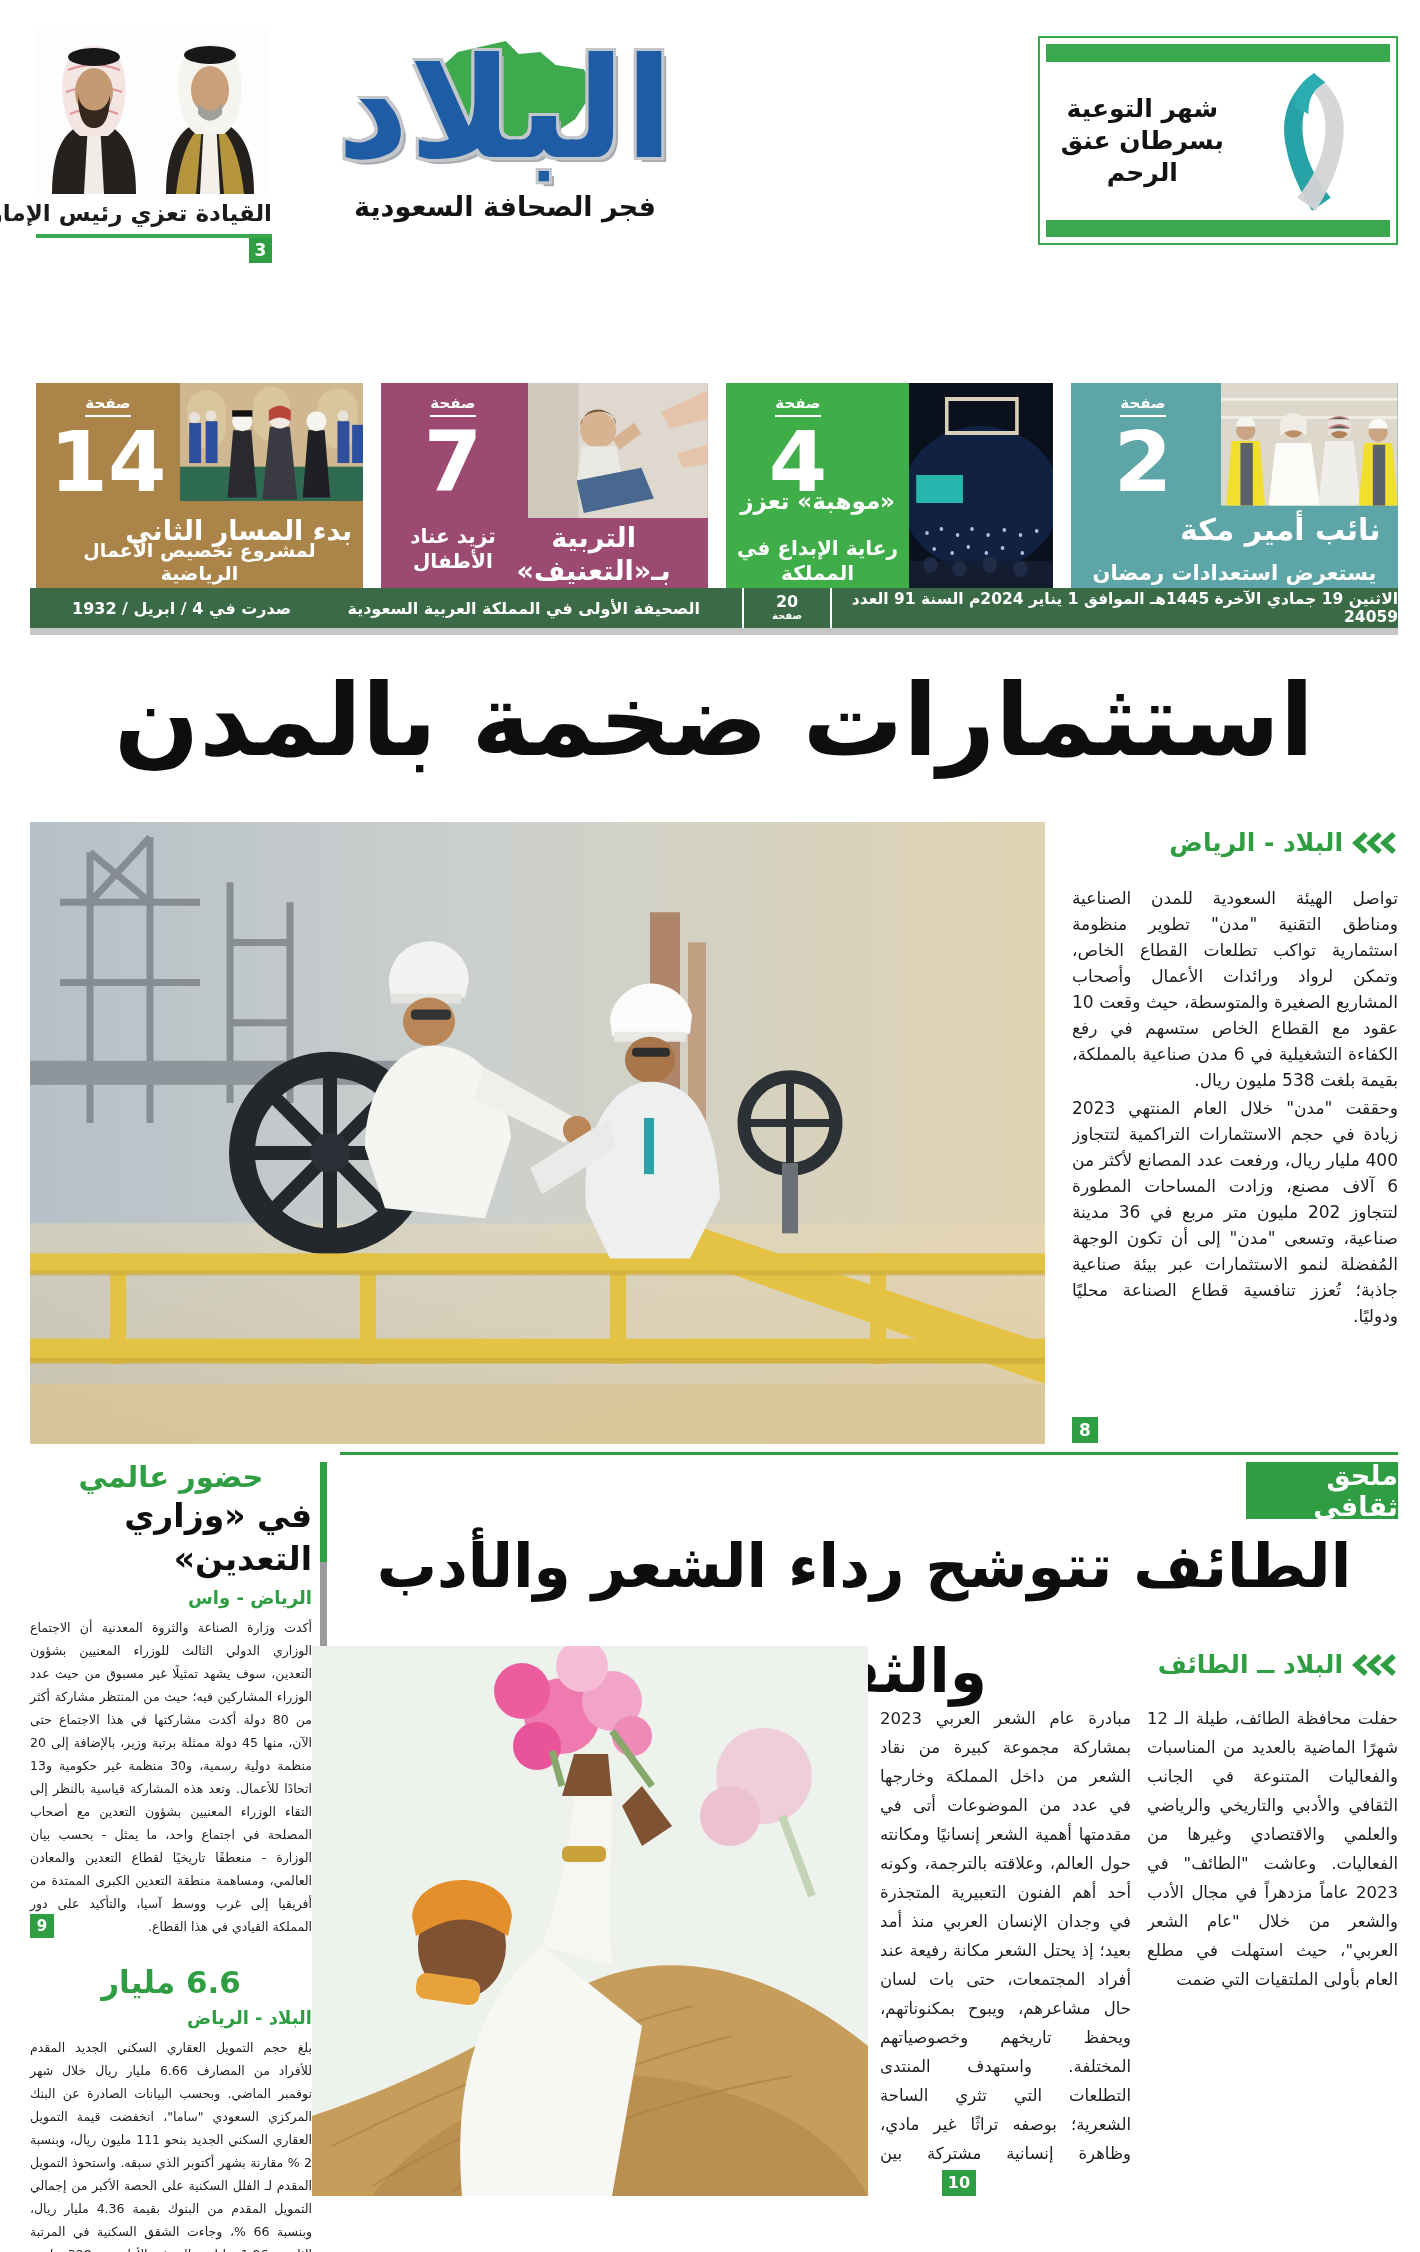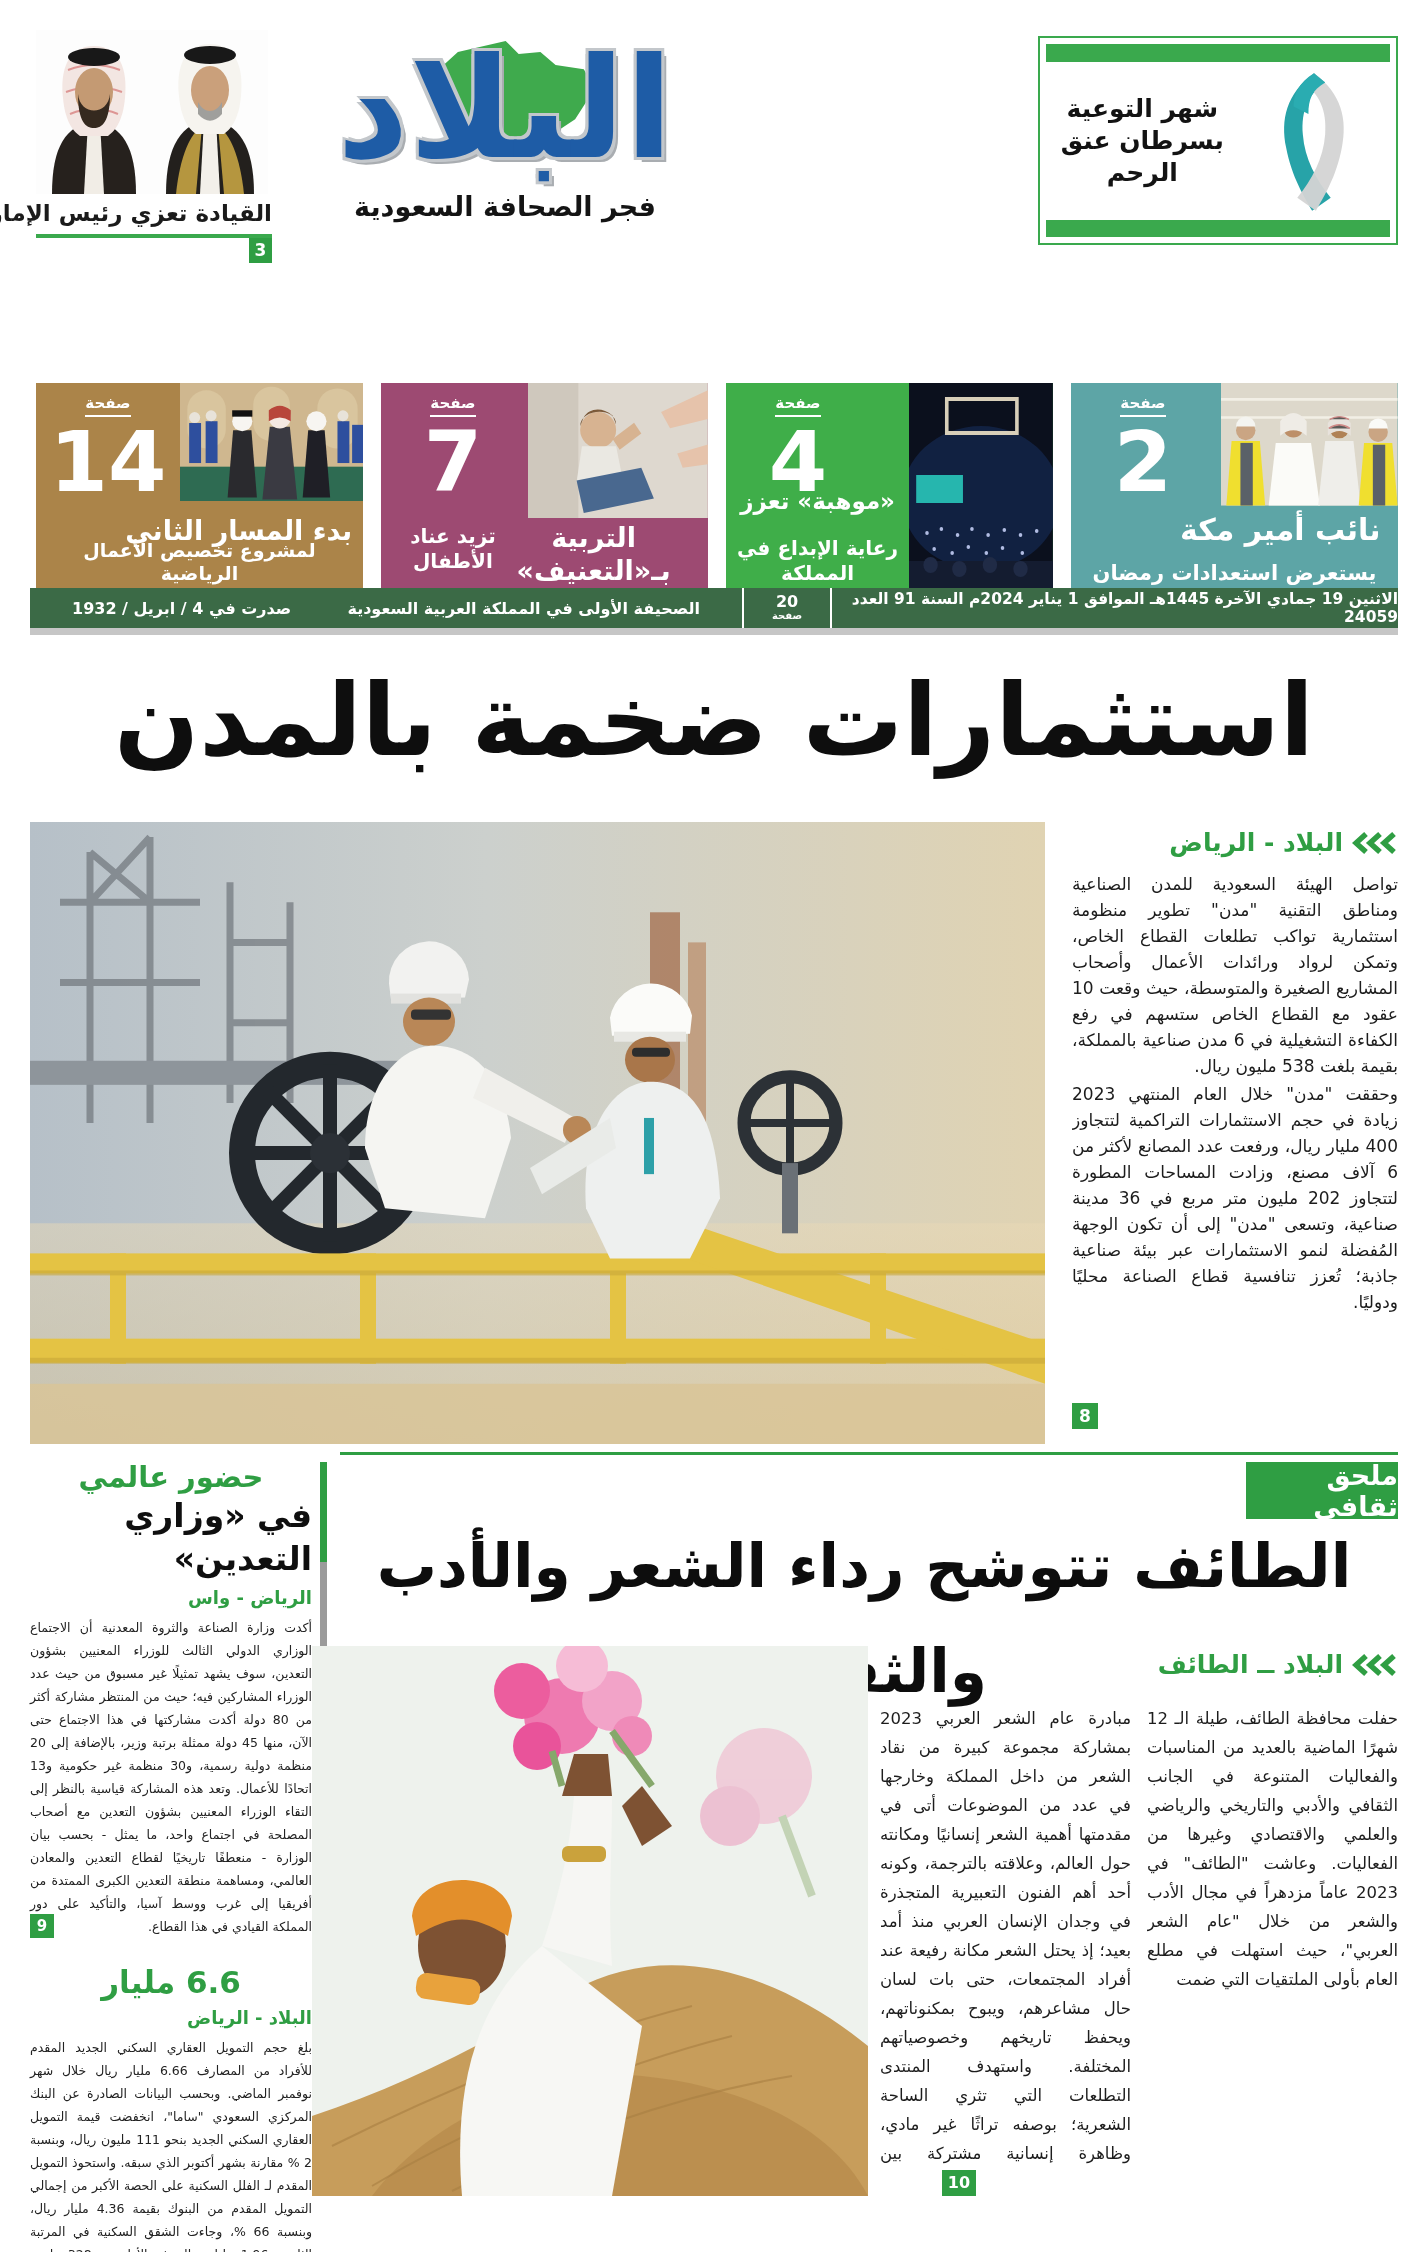--- a/index.html
+++ b/index.html
@@ -53,21 +53,21 @@
   .db-pages .l{font-size:10px;}
   .db-left{flex:1;display:flex;align-items:center;justify-content:space-between;padding:0 42px;font-size:16px;}
   #datebar-shadow{left:30px;top:628px;width:1368px;height:7px;background:#c6c6c6;}
   
   #lead-headline{left:30px;top:640px;width:1368px;text-align:center;font-size:100px;font-weight:bold;color:#0e0e0e;line-height:1.62;letter-spacing:-2px;}
   #lead-photo{left:30px;top:822px;width:1015px;height:622px;}
   #lead-photo svg{width:100%;height:100%;display:block;}
   #lead-col{left:1072px;top:828px;width:326px;height:620px;}
   .byline-row{display:flex;align-items:center;gap:9px;}
   .byline-text{color:#2f9e43;font-weight:bold;font-size:25px;}
-  .lead-body{margin-top:14px;font-size:17px;line-height:26px;text-align:justify;color:#1c1c1c;position:relative;height:560px;overflow:hidden;}
+  .lead-body{margin-top:28px;font-size:17px;line-height:26px;text-align:justify;color:#1c1c1c;position:relative;height:560px;overflow:hidden;}
   .lead-body p{margin:0 0 2px 0;}
   .badge-8{position:absolute;left:0;bottom:2px;width:26px;height:26px;font-size:17px;line-height:26px;}
   
   #bottom-sep-h{left:340px;top:1452px;width:1058px;height:3px;background:#2f9e43;}
   #bottom-sep-v{left:320px;top:1462px;width:7px;height:352px;background:linear-gradient(to bottom,#2f9e43 0 100px,#9b9b9b 100px 100%);}
   #supplement-badge{left:1246px;top:1462px;width:152px;height:57px;background:#2f9e43;color:#fff;font-size:27px;font-weight:bold;display:flex;align-items:center;justify-content:center;}
   #taif-kicker{left:360px;top:1468px;width:860px;text-align:center;font-size:32px;font-weight:bold;color:#101010;}
   #taif-headline{left:330px;top:1514px;width:1068px;text-align:center;font-size:60px;font-weight:bold;color:#0d0d0d;letter-spacing:-1px;line-height:1.75;}
   #taif-byline{left:1098px;top:1650px;width:300px;display:flex;justify-content:flex-start;}
   #roses-photo{left:312px;top:1646px;width:556px;height:550px;}

